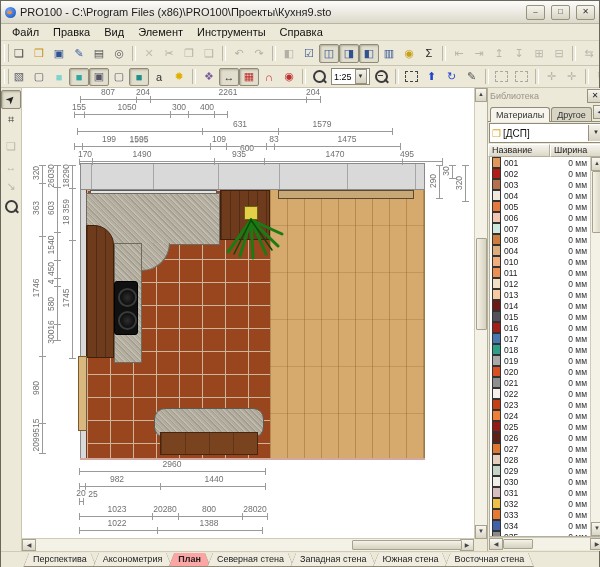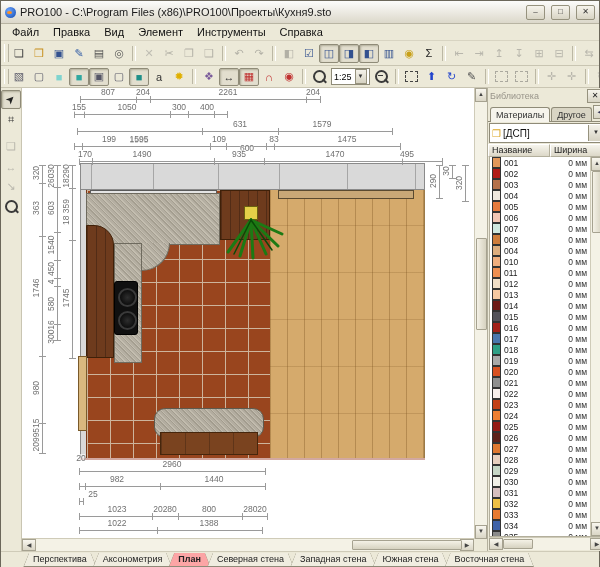--- a/index.html
+++ b/index.html
@@ -454,21 +454,21 @@
               <span class="dimlabel" style="left: 383px; top: 62px;">495</span>
               <div class="dimline" style="left: 55px; top: 383px; width: 186px;"></div>
               <div class="tick" style="left: 55px; top: 380px;"></div>
               <div class="tick" style="left: 241px; top: 380px;"></div>
               <span class="dimlabel" style="left: 148px; top: 372px;">2960</span>
               <div class="dimline" style="left: 55px; top: 398px; width: 186px;"></div>
               <div class="tick" style="left: 55px; top: 395px;"></div>
               <div class="tick" style="left: 61px; top: 395px;"></div>
               <div class="tick" style="left: 136px; top: 395px;"></div>
               <div class="tick" style="left: 241px; top: 395px;"></div>
-              <span class="dimlabel" style="left: 57px; top: 366px;">20</span>
+              <span class="dimlabel" style="left: 57px; top: 401px;">20</span>
               <span class="dimlabel" style="left: 93px; top: 387px;">982</span>
               <span class="dimlabel" style="left: 190px; top: 387px;">1440</span>
               <div class="dimline" style="left: 55px; top: 413px; width: 4px;"></div>
               <div class="tick" style="left: 55px; top: 410px;"></div>
               <div class="tick" style="left: 59px; top: 410px;"></div>
               <span class="dimlabel" style="left: 69px; top: 402px;">25</span>
               <div class="dimline" style="left: 55px; top: 428px; width: 188px;"></div>
               <div class="tick" style="left: 55px; top: 425px;"></div>
               <div class="tick" style="left: 128px; top: 425px;"></div>
               <div class="tick" style="left: 154px; top: 425px;"></div>

